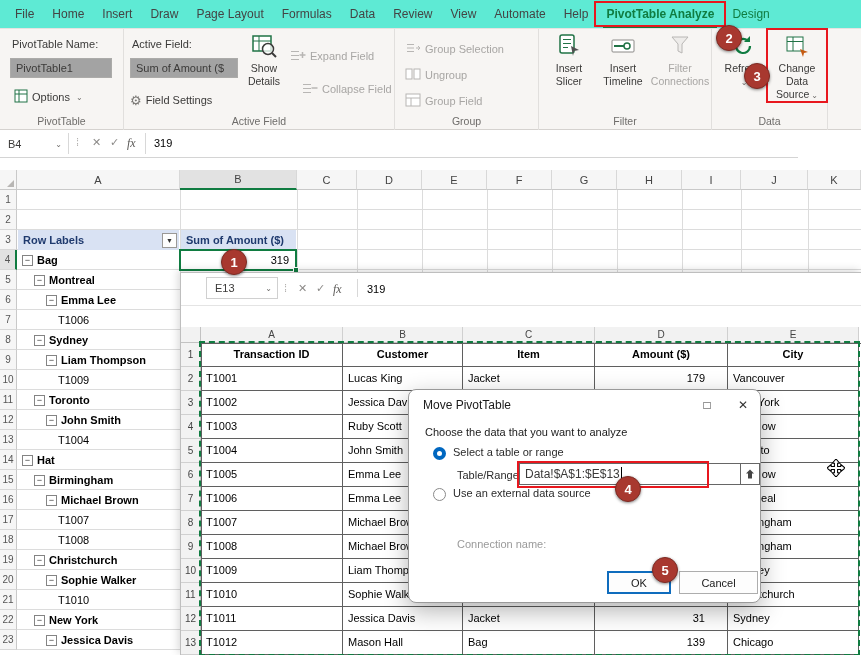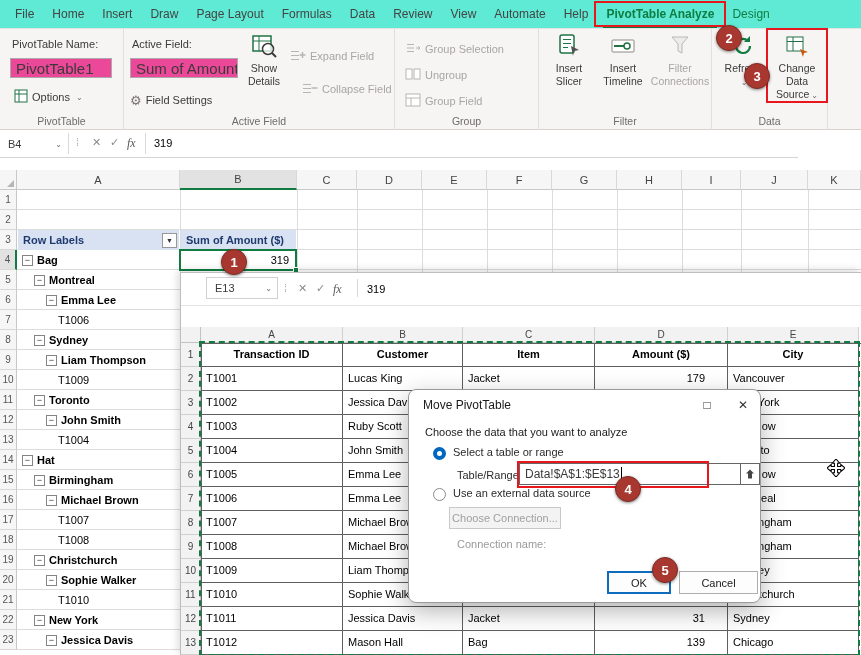--- a/index.html
+++ b/index.html
@@ -21,21 +21,21 @@
   .tabunderline{position:absolute;left:6px;right:6px;bottom:0;height:3px;background:var(--green);}
   .redbox{position:absolute;border:2px solid var(--red);z-index:55;pointer-events:none;}
   .tabbox{inset:1px -3px 1px -3px;}
 
   
   #ribbon{position:absolute;left:0;top:29px;width:861px;height:101px;background:#F7F5F3;
           border-bottom:1px solid #D5D2CF;}
   .rgroup{position:absolute;top:0;height:101px;border-right:1px solid #E1DFDD;}
   .gcaption{position:absolute;bottom:3px;left:0;right:0;text-align:center;font-size:10.5px;color:#6E6C6A;}
   .rlabel{position:absolute;font-size:11px;color:#3B3A39;white-space:nowrap;}
-  .rinput{position:absolute;height:20px;background:#ec4899;border:1px solid #ACABA9;font-size:15px;
+  .rinput{position:absolute;height:20px;background:#a3a3a3;border:1px solid #ACABA9;font-size:11px;
           display:flex;align-items:center;padding-left:5px;overflow:hidden;white-space:nowrap;}
   .srow{position:absolute;display:flex;align-items:center;gap:4px;font-size:11px;color:#3B3A39;
         height:20px;white-space:nowrap;}
   .srow.gray{color:var(--gray);}
   .chev{font-size:8px;color:#6E6C6A;margin-left:2px;}
   .bigbtn{position:absolute;text-align:center;font-size:10.5px;color:#3B3A39;line-height:13px;}
   .bigbtn.gray{color:var(--gray);}
   .bicon{display:block;margin:2px auto 3px;height:26px;}
   .gear{font-size:13px;color:#797774;}
 
@@ -557,21 +557,20 @@
       <span>Data!$A$1:$E$13</span>
         <span class="caret"></span>
     </div>
     <div class="dpicker">
       <svg width="12" height="12" viewBox="0 0 12 12">
           <path d="M6 1.5l4 4H8v5H4v-5H2z" fill="#444"></path>
         </svg>
     </div>
     <div class="radio unsel" style="left:24px;top:98px;"></div>
     <div class="dlabel" style="left:44px;top:97px;">Use an external data source</div>
-    <div class="dbtn2 disabled">Choose Connection...</div>
     <div class="dlabel gray" style="left:48px;top:148px;">Connection name:</div>
     <div class="dbtn2 ok">OK</div>
     <div class="dbtn2 cancel">Cancel</div>
     <div id="box-range" class="redbox"></div>
   </div>
 
   <div class="marker" style="left:221px;top:249px;">1</div>
   <div class="marker" style="left:716px;top:25px;">2</div>
   <div class="marker" style="left:744px;top:63px;">3</div>
   <div class="marker" style="left:615px;top:476px;">4</div>

